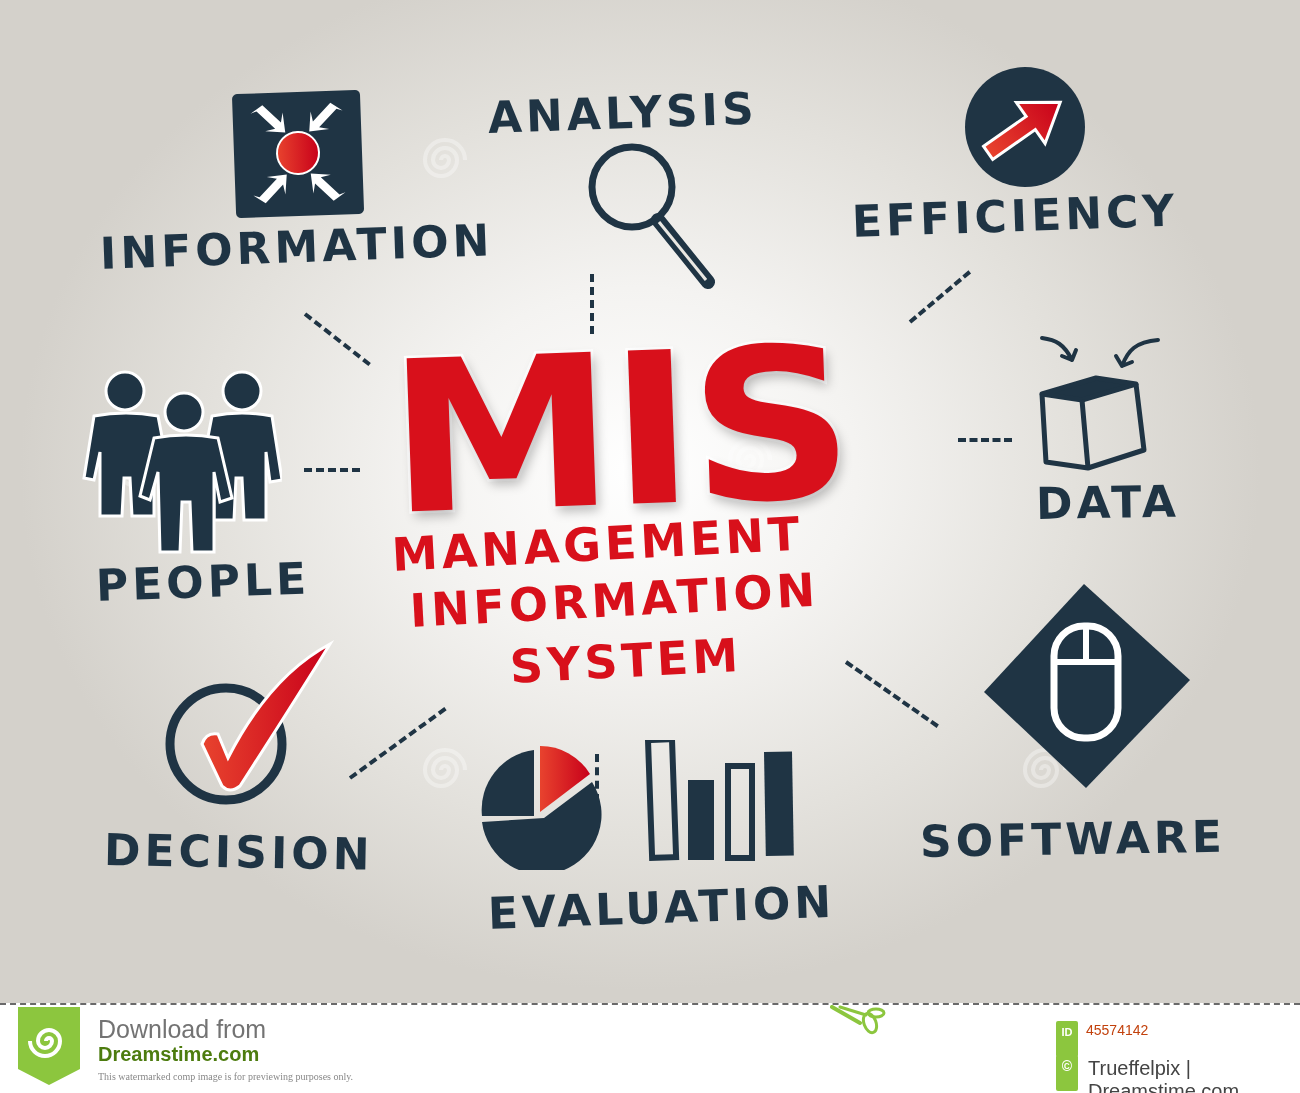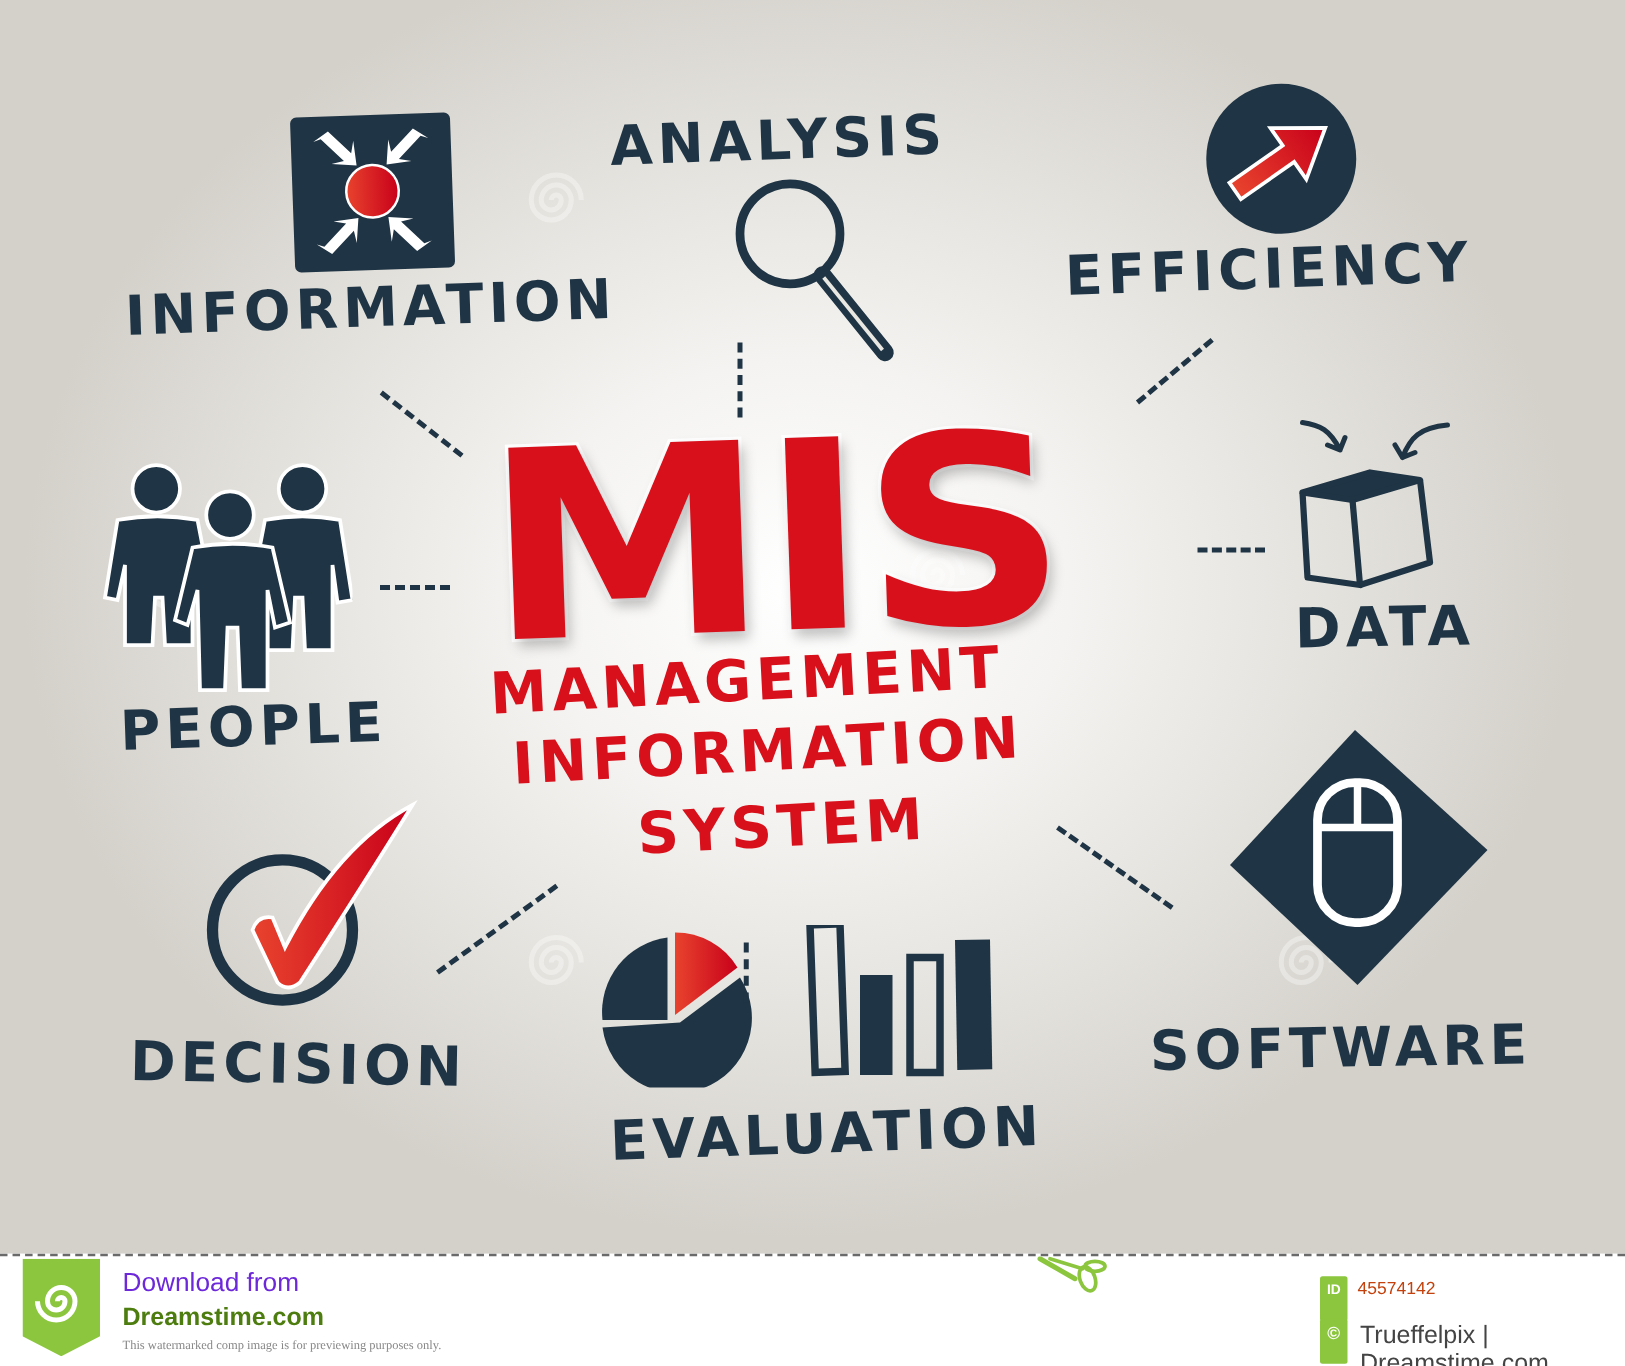--- a/index.html
+++ b/index.html
@@ -25,21 +25,21 @@
   .subtitle {
     position: absolute; color: #d8101b; font-family: "DejaVu Sans", sans-serif; font-weight: bold;
     letter-spacing: 4px; white-space: nowrap; transform-origin: left center;
   }
   .wm-spiral { position: absolute; opacity: 0.35; }
   #footer {
     position: absolute; left: 0; top: 1003px; width: 1300px; height: 90px; background: #ffffff;
     border-top: 2px dashed #6a6a6a;
   }
   .ft-badge { position: absolute; left: 18px; top: 2px; width: 62px; height: 78px; }
-  .ft-title { position: absolute; left: 98px; top: 10px; font-family: "Liberation Sans", sans-serif; font-size: 21px; color: #6d28d9; }
+  .ft-title { position: absolute; left: 98px; top: 10px; font-family: "Liberation Sans", sans-serif; font-size: 25px; color: #737373; }
   .ft-site { position: absolute; left: 98px; top: 38px; font-family: "Liberation Sans", sans-serif; font-size: 20px; font-weight: bold; color: #4d7c0f; }
   .ft-note { position: absolute; left: 98px; top: 66px; font-family: Liberation Serif, serif; font-size: 10px; color: #888; }
   .ft-id-box, .ft-copy-box { position: absolute; left: 1056px; width: 22px; height: 36px; background: #8cc63e; border-radius: 2px; color: #fff; font-family: "Liberation Sans", sans-serif; font-size: 11px; font-weight: bold; text-align: center; line-height: 22px; }
   .ft-id-box { top: 16px; }
   .ft-copy-box { top: 50px; font-size: 14px; }
   .ft-id { position: absolute; left: 1086px; top: 17px; font-family: "Liberation Sans", sans-serif; font-size: 14px; color: #c2410c; }
   .ft-credit { position: absolute; left: 1088px; top: 52px; font-family: "Liberation Sans", sans-serif; font-size: 20px; color: #444; }
   .ft-scissors { position: absolute; left: 826px; top: 0px; }
 </style>
 </head>

